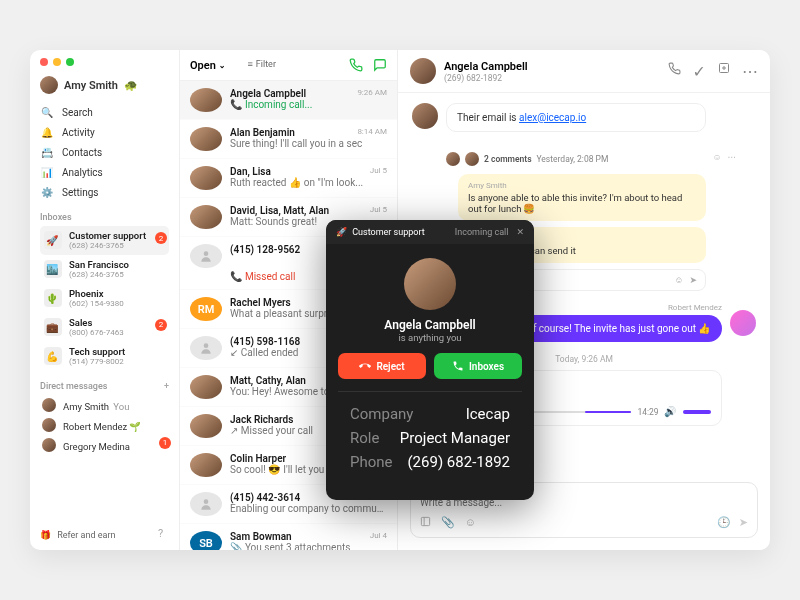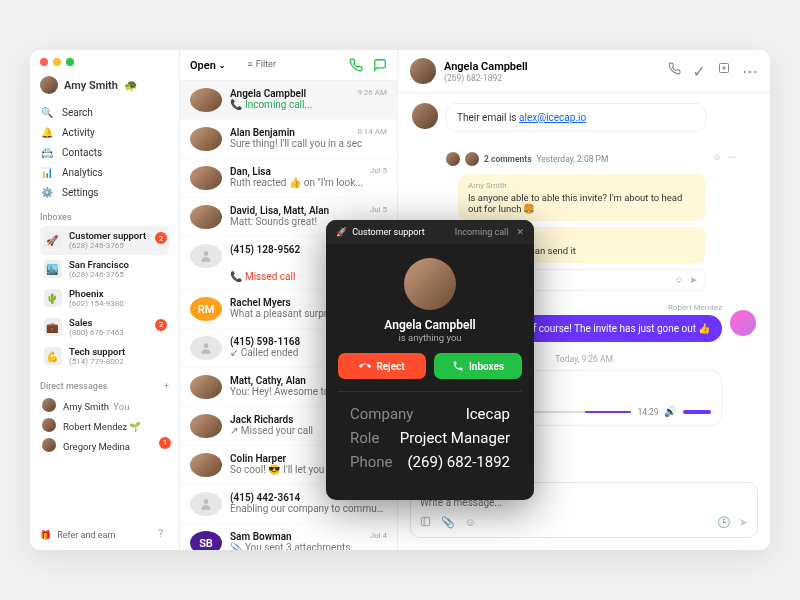--- a/index.html
+++ b/index.html
@@ -325,21 +325,21 @@
               <path d="M4 22c0-4.4 3.6-8 8-8s8 3.6 8 8"></path>
             </svg>
           </div>
     <div class="conv-body">
             <div class="conv-name">(415) 442-3614</div>
             <div class="conv-sub ">Enabling our company to communicate via...</div>
           </div>
     <span class="conv-time"></span>
   </div>
         <div class="conv">
-    <div class="conv-av" style="background:#4c1d95;">SB</div>
+    <div class="conv-av" style="background:#0369a1;">SB</div>
     <div class="conv-body">
             <div class="conv-name">Sam Bowman</div>
             <div class="conv-sub ">📎 You sent 3 attachments</div>
           </div>
     <span class="conv-time">Jul 4</span>
   </div>
       </div>
   </div>
 
   <div class="chat">

